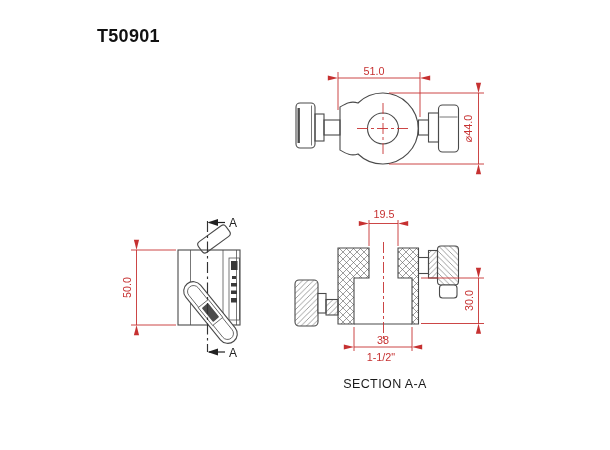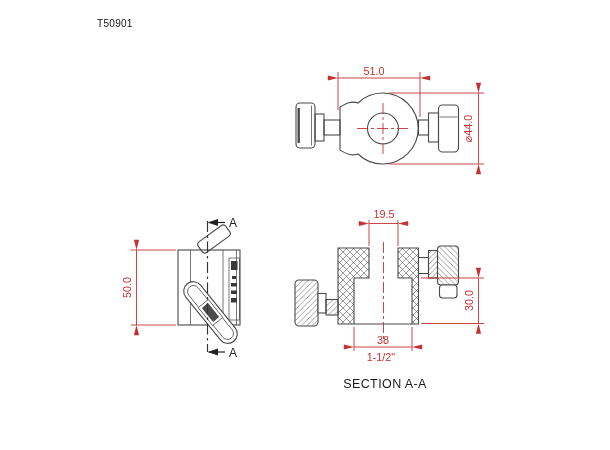--- a/index.html
+++ b/index.html
@@ -7,21 +7,21 @@
     --dim:#c63131;
     --ink:#1a1a1a;
     --bg:#ffffff;
   }
   html,body{margin:0;padding:0;background:#fff;}
   #stage{
     position:relative;width:610px;height:450px;background:var(--bg);
     font-family:"Liberation Sans","DejaVu Sans",sans-serif;overflow:hidden;
   }
   #title{
-    position:absolute;left:97px;top:18px;font-size:10px;font-weight:normal;
+    position:absolute;left:97px;top:26px;font-size:18px;font-weight:bold;
     color:#111;letter-spacing:.3px;
   }
   svg{position:absolute;left:0;top:0;}
   .ln{stroke:var(--line);stroke-width:1.1;fill:none;}
   .lnf{stroke:var(--line);stroke-width:1.1;}
   .thin{stroke-width:.75;}
   .thick{stroke:var(--line);stroke-width:2.4;}
   .dl{stroke:var(--dim);stroke-width:.9;fill:none;}
   .cl{stroke:var(--dim);stroke-width:.9;fill:none;stroke-dasharray:11 3 3 3;}
   .sl{stroke:#333;stroke-width:1.15;fill:none;stroke-dasharray:11 3.5 2.5 3.5;}

